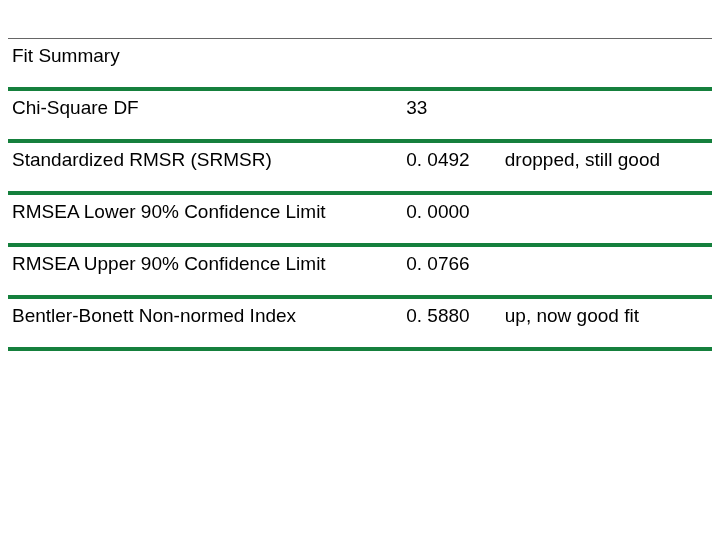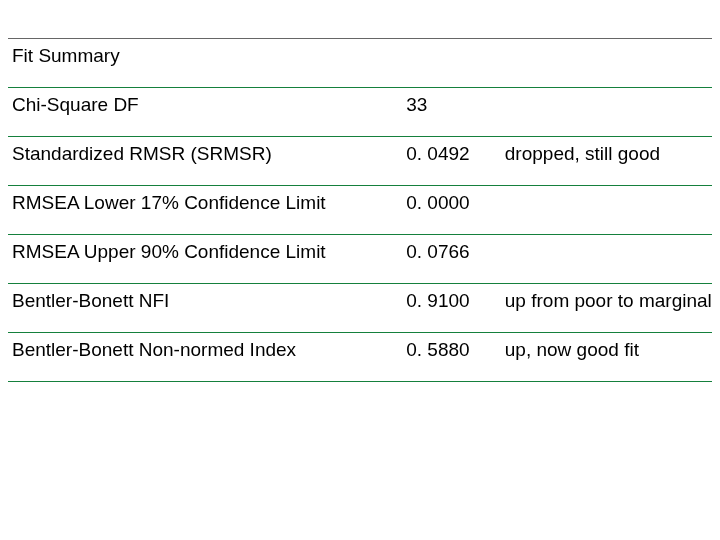--- a/index.html
+++ b/index.html
@@ -15,21 +15,21 @@
   .wrap {
     padding: 38px 8px 0 8px;
   }
   table {
     border-collapse: collapse;
     width: 100%;
     table-layout: fixed;
   }
   td {
     border-top: 1px solid #666;
-    border-bottom: 1px solid #15803d;
+    border-bottom: 4px solid #15803d;
     padding: 6px 4px 20px 4px;
     vertical-align: middle;
     white-space: nowrap;
   }
   col.c1 { width: 56%; }
   col.c2 { width: 14%; }
   col.c3 { width: 30%; }
   .header-row td {
     border-top: 1px solid #666;
   }
@@ -52,33 +52,28 @@
       <td>Chi-Square DF</td>
       <td>33</td>
       <td></td>
     </tr>
     <tr>
       <td>Standardized RMSR (SRMSR)</td>
       <td>0. 0492</td>
       <td>dropped, still good</td>
     </tr>
     <tr>
-      <td>RMSEA Lower 17% Confidence Limit</td>
+      <td>RMSEA Lower 90% Confidence Limit</td>
       <td>0. 0000</td>
       <td></td>
     </tr>
     <tr>
       <td>RMSEA Upper 90% Confidence Limit</td>
       <td>0. 0766</td>
       <td></td>
-    </tr>
-    <tr>
-      <td>Bentler-Bonett NFI</td>
-      <td>0. 9100</td>
-      <td>up from poor to marginal</td>
     </tr>
     <tr>
       <td>Bentler-Bonett Non-normed Index</td>
       <td>0. 5880</td>
       <td>up, now good fit</td>
     </tr>
   </tbody>
     </table>
 </div>
 

